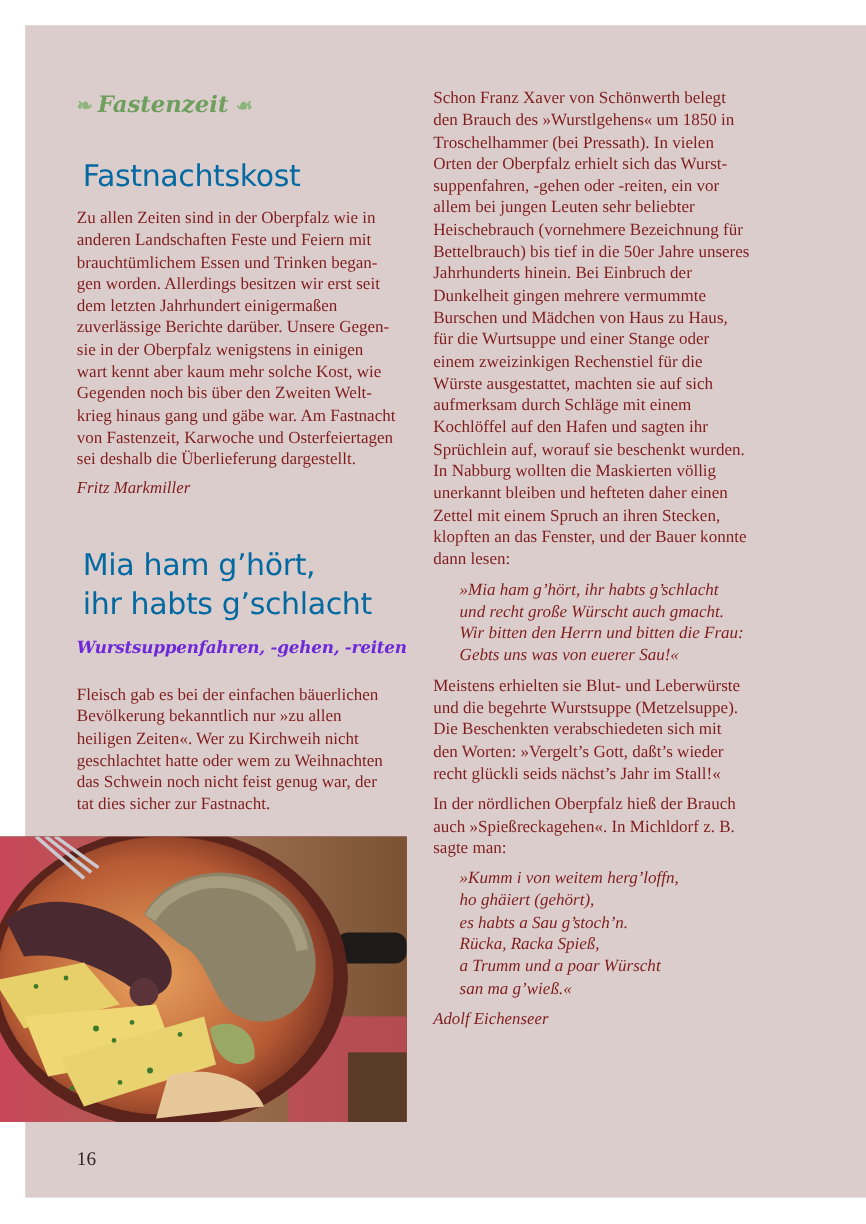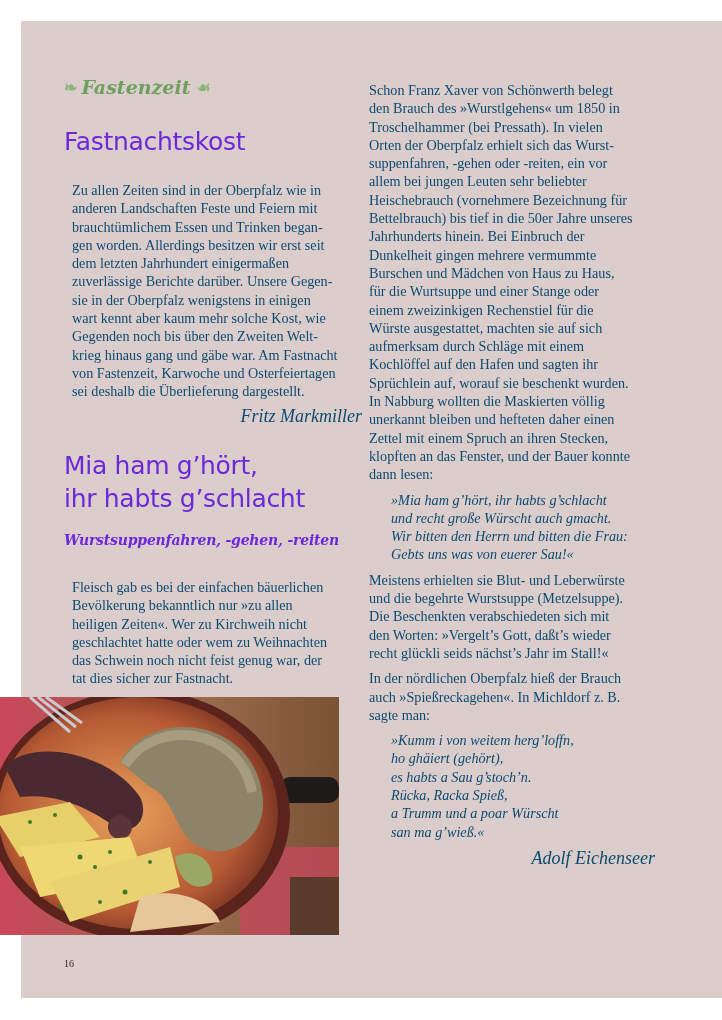--- a/index.html
+++ b/index.html
@@ -14,42 +14,42 @@
       background: #dccdcd;
     }
     .kicker {
       position: absolute; left: 64px; top: 76px;
       display: flex; align-items: center; gap: 6px;
       color: #6f9f5e; font-style: italic; font-weight: bold;
       font-family: "DejaVu Serif", serif; font-size: 19px;
     }
     .kicker .orn { color: #8cb57a; font-size: 16px; font-style: normal; letter-spacing: -2px; }
     .h1 {
-      position: absolute; left: 64px; color: #6d28d9;
+      position: absolute; left: 64px; color: #0369a1;
       font-family: "DejaVu Sans", sans-serif; font-weight: normal;
-      font-size: 25px; line-height: 33px; margin: 0; letter-spacing: -0.3px;
+      font-size: 25px; line-height: 33px; margin: 5px; letter-spacing: -0.3px;
     }
     .sub {
       position: absolute; left: 64px; top: 532px; color: #6d28d9;
       font-family: "DejaVu Serif", serif; font-style: italic; font-weight: bold;
       font-size: 14px; letter-spacing: -0.2px;
     }
     .body {
-      font-size: 14.2px; line-height: 18.3px; margin: 8px; text-align: left;
-      color: #0c4a6e;
+      font-size: 14.2px; line-height: 18.3px; margin: 0; text-align: left;
+      color: #7f1d1d;
     }
     .p-abs { position: absolute; }
-    .author { font-style: italic; text-align: right; font-size: 18px; }
+    .author { font-style: italic; text-align: left; font-size: 14px; }
     .verse { font-style: italic; padding-left: 22px; }
     .photo {
       position: absolute; left: -21px; top: 676px; width: 339px; height: 238px;
       overflow: hidden; background: #7a3b2a;
     }
     .pagenum {
-      position: absolute; left: 43px; top: 937px; font-size: 10px; color: #2c2523;
+      position: absolute; left: 43px; top: 937px; font-size: 16px; color: #2c2523;
     }
   </style>
 </head>
 <body>
 
 <div class="page">
 
   <div class="kicker" style="left:43px; top:55px;">
     <span class="orn">❧</span>
     <span>Fastenzeit</span>

